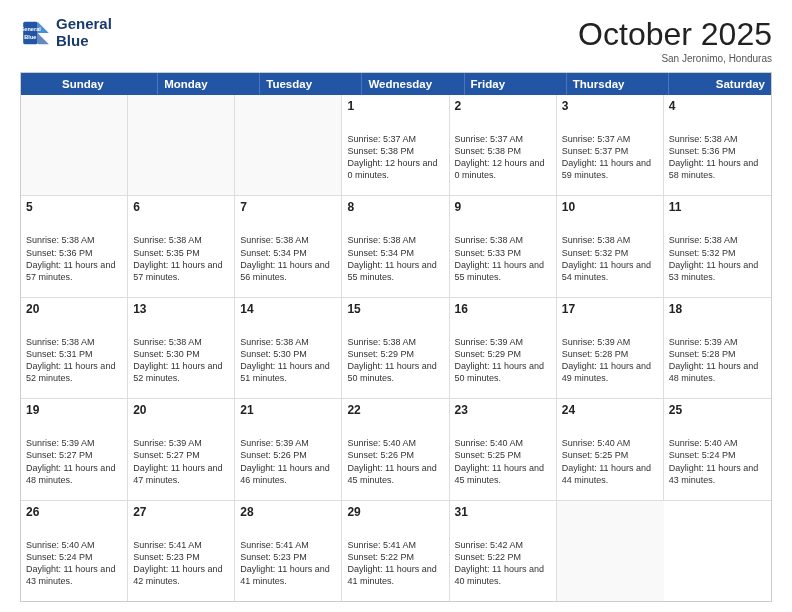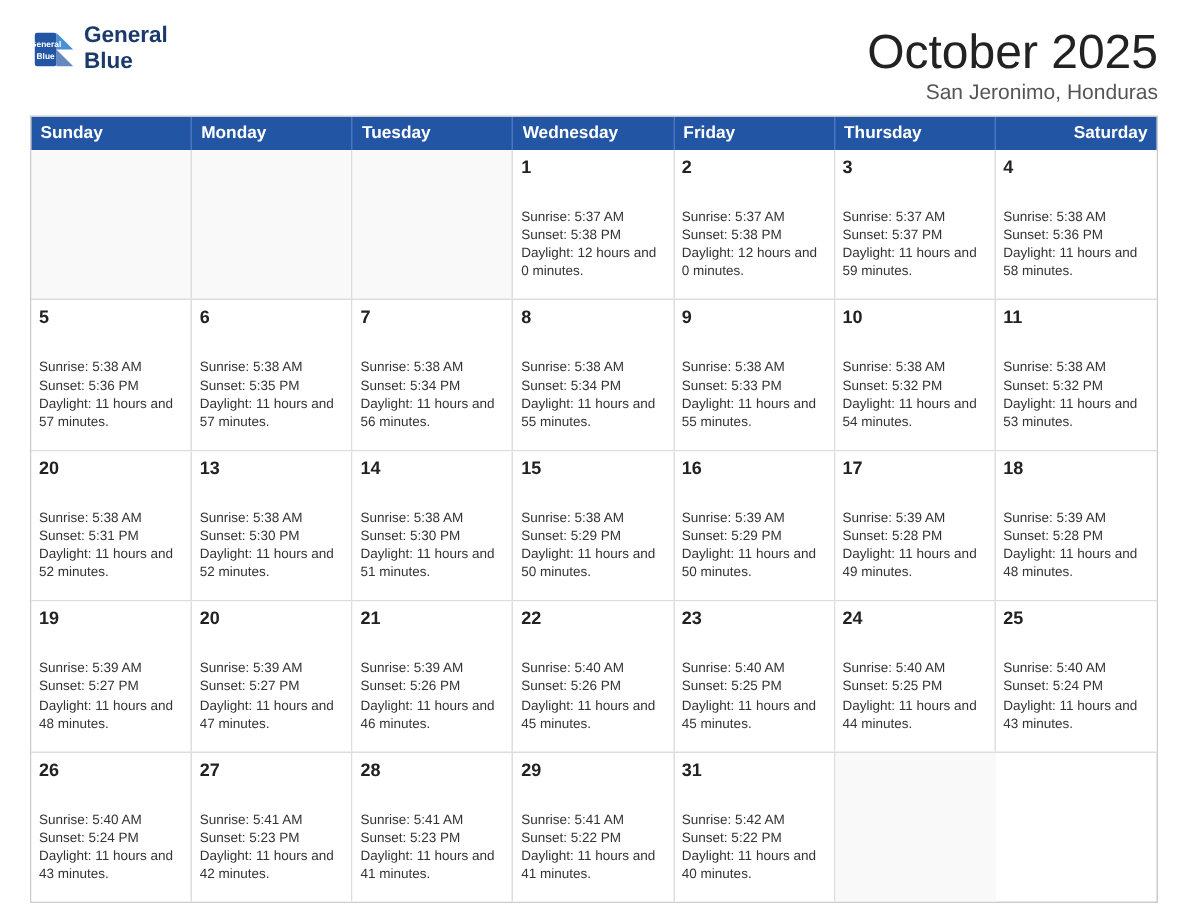--- a/index.html
+++ b/index.html
@@ -40,33 +40,34 @@
     }
     .title-block {
       text-align: right;
     }
     .month-title {
       font-size: 32px;
       font-weight: 300;
       color: #222;
     }
     .location {
-      font-size: 14px;
+      font-size: 10px;
       color: #555;
     }
     .calendar {
       flex: 1;
       display: flex;
       flex-direction: column;
       border: 1px solid #ccc;
     }
     .cal-header {
       display: grid;
       grid-template-columns: repeat(7, 1fr);
       background: #2255a4;
+      padding-left: 35px;
     }
     .cal-header-cell {
       color: #fff;
       font-size: 11.5px;
       font-weight: bold;
       padding: 5px 6px;
       border-right: 1px solid #4a75c0;
     }
     .cal-header-cell:last-child { border-right: none; text-align: right; }
     .cal-body {

